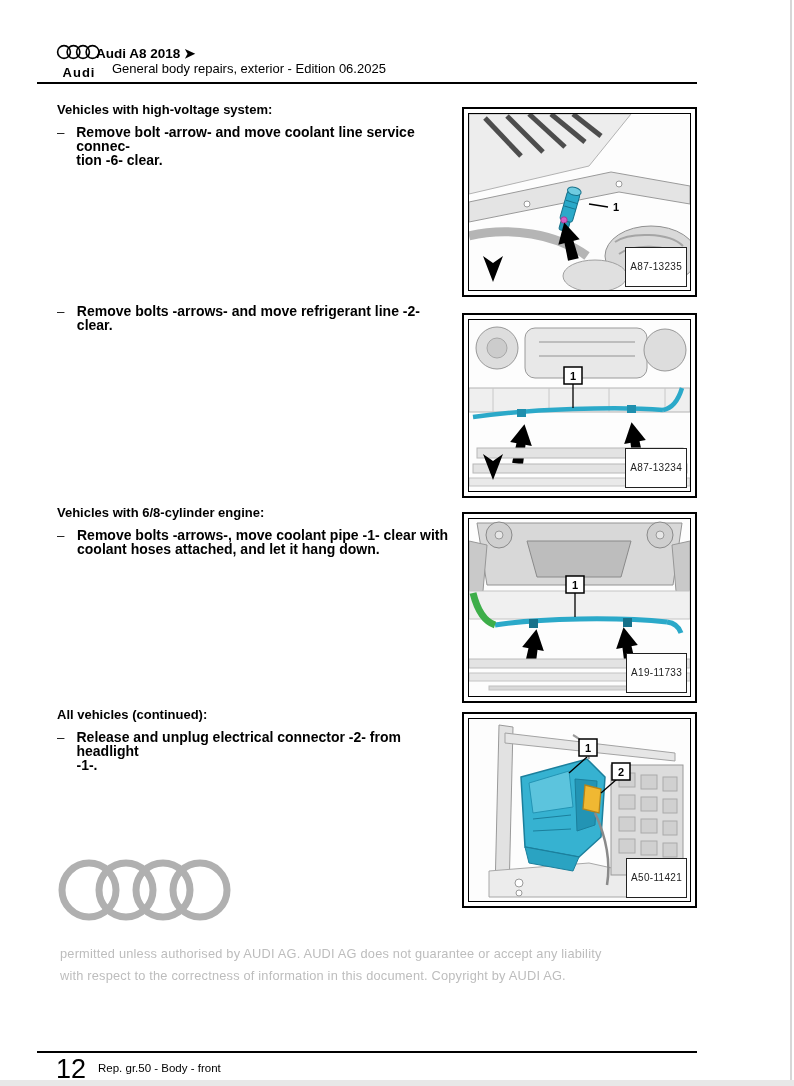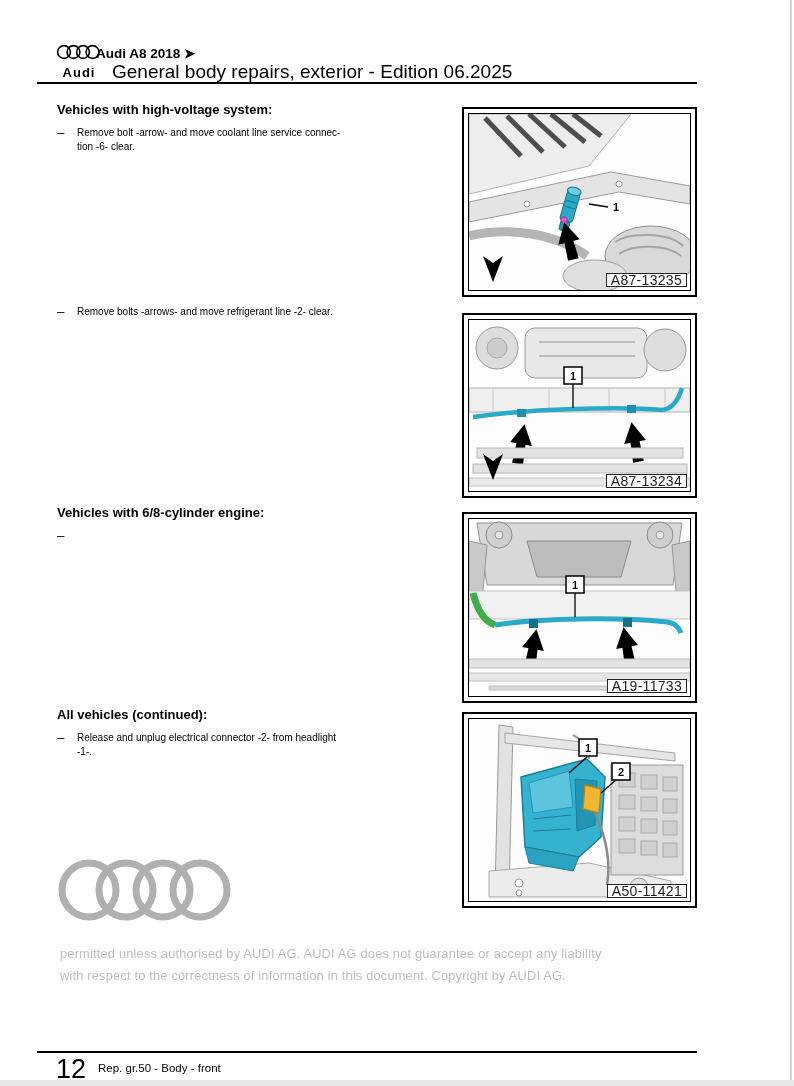--- a/index.html
+++ b/index.html
@@ -5,42 +5,42 @@
   * { margin:0; padding:0; box-sizing:border-box; }
   body { background:#fff; }
   .page {
     position:relative; width:794px; height:1086px; background:#ffffff;
     font-family:"Liberation Sans", sans-serif; color:#000; overflow:hidden;
   }
   
   .hdr-logo { position:absolute; left:54px; top:44px; width:50px; text-align:center; }
   .hdr-brand { font-size:13px; font-weight:bold; letter-spacing:1px; margin-top:1px; }
   .hdr-line1 { position:absolute; left:96px; top:45px; font-size:13.5px; font-weight:bold; }
-  .hdr-line2 { position:absolute; left:112px; top:61px; font-size:19px; }
+  .hdr-line2 { position:absolute; left:112px; top:61px; font-size:13px; }
   .hdr-rule { position:absolute; left:37px; top:82px; width:660px; height:2px; background:#000; }
   
   .block-heading { position:absolute; left:57px; font-size:13px; font-weight:bold; }
   .bullet-row { position:absolute; left:57px; width:400px; display:flex; }
   .bullet-marker { width:20px; font-size:13.4px; line-height:13.9px; }
-  .bullet-text { font-size:10px; line-height:13.9px; }
+  .bullet-text { font-size:14px; line-height:13.9px;font-weight:bold; }
   #heading-1 { top:102px; } #bullet-1 { top:126px; }
   #bullet-2 { top:305px; }
   #heading-3 { top:505px; } #bullet-3 { top:529px; }
   #heading-4 { top:707px; } #bullet-4 { top:731px; }
   
   .fig { position:absolute; left:462px; width:235px; border:2px solid #000; background:#fff; padding:4px; }
   .fig-inner { position:relative; width:100%; height:100%; border:1px solid #000; overflow:hidden; }
   #fig-1 { top:107px; height:190px; }
   #fig-2 { top:313px; height:185px; }
   #fig-3 { top:512px; height:191px; }
   #fig-4 { top:712px; height:196px; }
   .fig svg { display:block; }
   .fig-code {
     position:absolute; right:3px; bottom:3px; border:1px solid #222; background:#fff;
-    font-size:14px; line-height:10px; padding:1px 4px; letter-spacing:0.3px; color:#222;
+    font-size:10px; line-height:10px; padding:14px 4px; letter-spacing:0.3px; color:#222;
   }
   .svg-label-text { font-family:"Liberation Sans", sans-serif; font-size:11px; font-weight:bold; }
   
   .watermark { position:absolute; left:58px; top:851px; }
   
   .copyright { position:absolute; left:60px; top:943px; font-size:12.8px; line-height:21.5px; color:#bdbdbd; letter-spacing:0.2px; }
   
   .ftr-rule { position:absolute; left:37px; top:1051px; width:660px; height:2px; background:#000; }
   .ftr-page { position:absolute; left:56px; top:1054px; font-size:27px; }
   .ftr-text { position:absolute; left:98px; top:1062px; font-size:11.5px;text-align:center; }
@@ -177,20 +177,24 @@
         </g>
         <polygon points="14,134 24,141 34,134 24,160" fill="#000"></polygon>
       </svg>
       <div class="fig-code">A87-13234</div>
     </div>
   </div>
 
   <div id="heading-3" class="block-heading">Vehicles with 6/8-cylinder engine:</div>
   <div id="bullet-3" class="bullet-row">
     <div class="bullet-marker">–</div>
+    <div class="bullet-text">
+      <div>Remove bolts -arrows-, move coolant pipe -1- clear with</div>
+      <div>coolant hoses attached, and let it hang down.</div>
+    </div>
   </div>
 
   <div id="fig-3" class="fig">
     <div class="fig-inner">
       <svg width="221" height="177" viewBox="0 0 221 177">
         <rect x="0" y="0" width="221" height="177" fill="#fdfdfd"></rect>
         <g>
           <polygon points="8,4 213,4 204,66 18,66" fill="#d8d8d8" stroke="#949494"></polygon>
           <polygon points="58,22 162,22 152,58 68,58" fill="#bdbdbd" stroke="#8a8a8a"></polygon>
           <circle cx="30" cy="16" r="13" fill="#cfcfcf" stroke="#8a8a8a"></circle>

